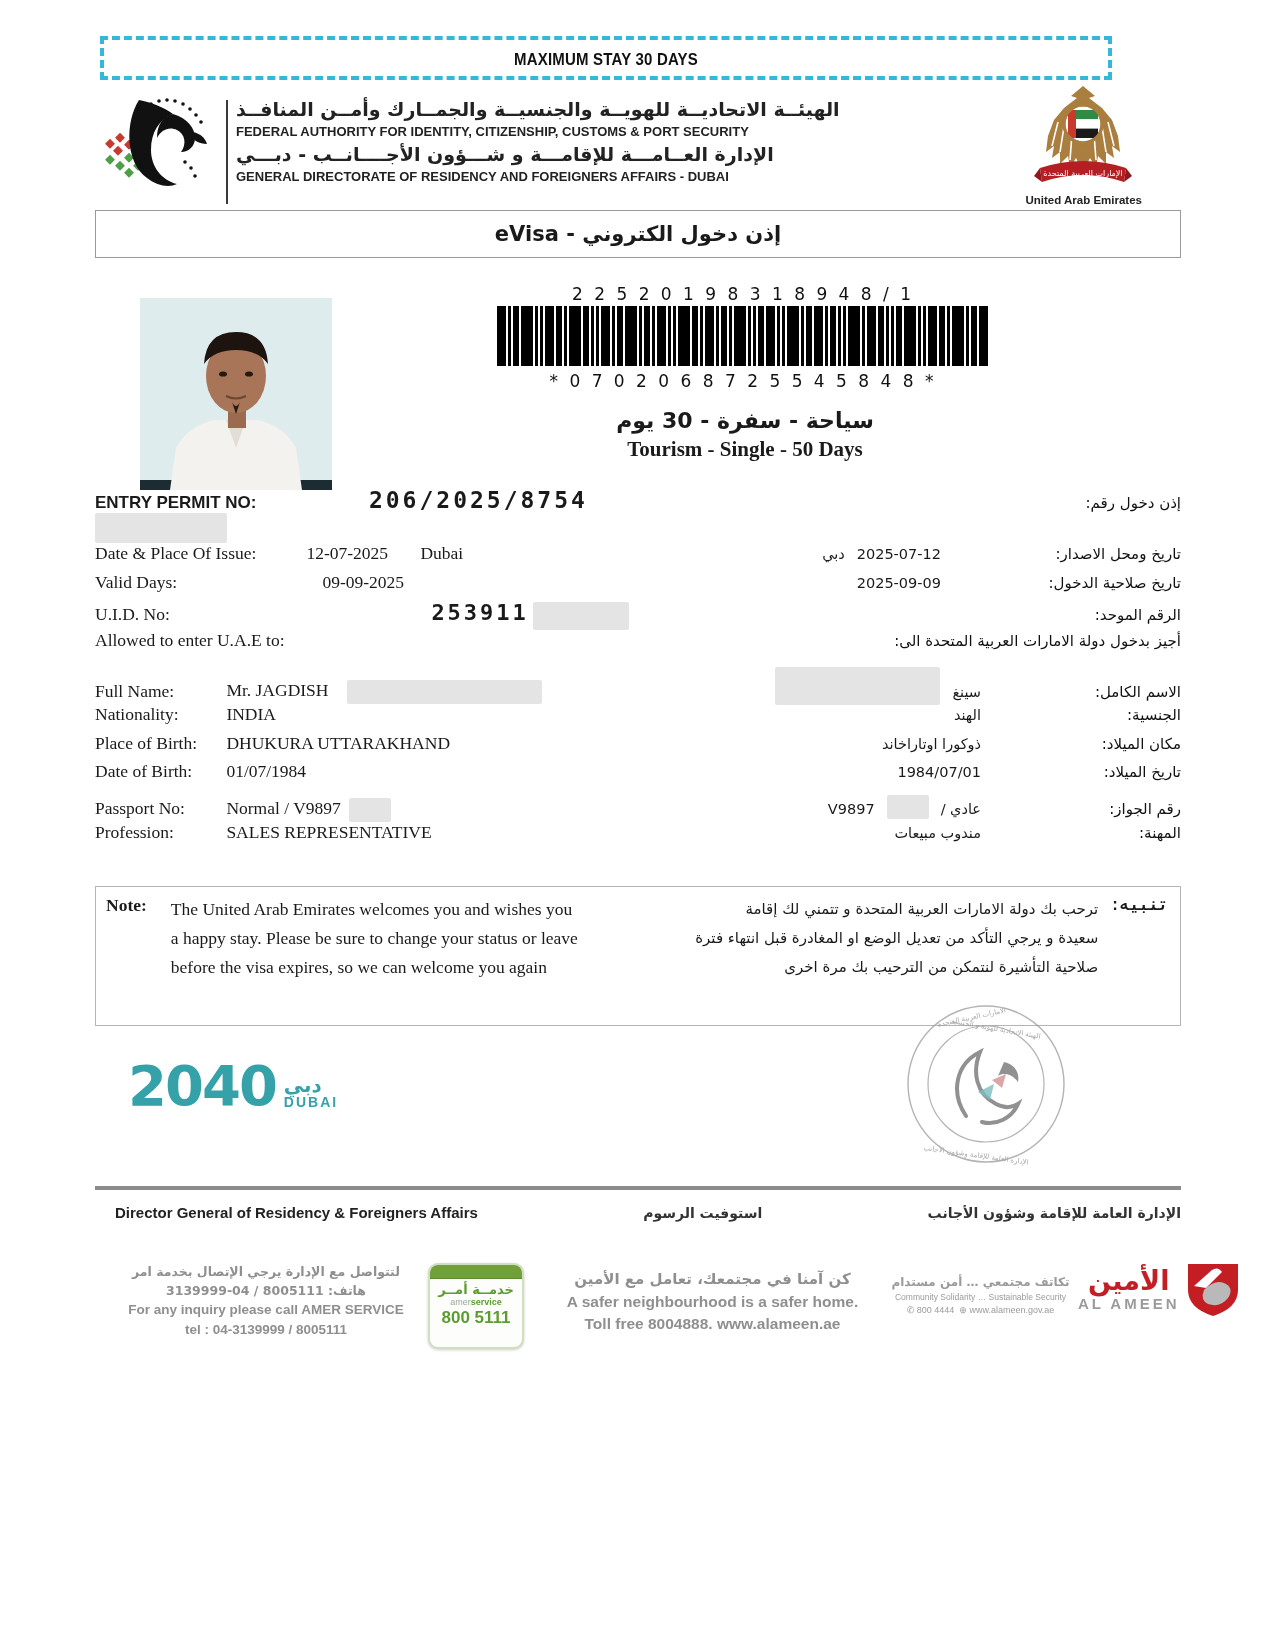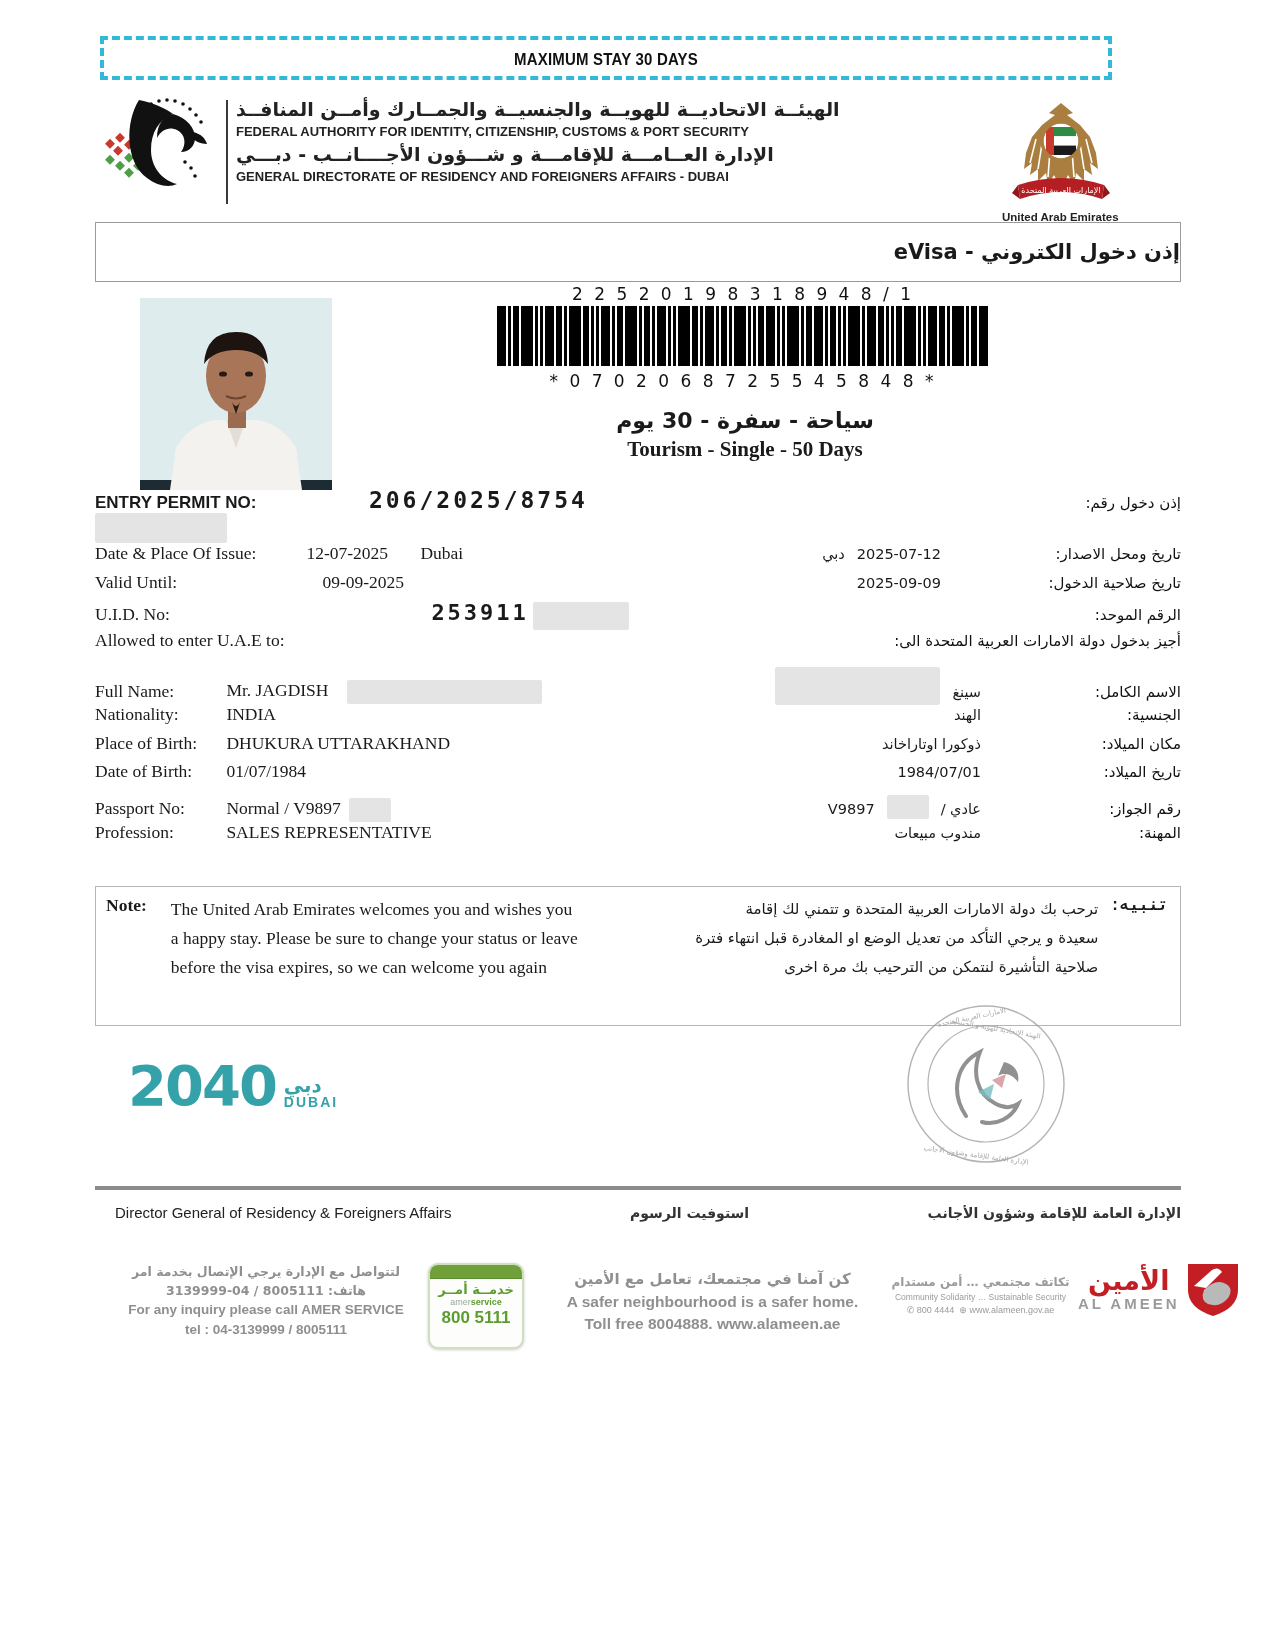--- a/index.html
+++ b/index.html
@@ -16,26 +16,26 @@
     border:4px dashed #35b7d9; display:flex; align-items:center; justify-content:center; }
   .banner span { font-family:"Liberation Sans", sans-serif; font-weight:700; font-size:15px;
     letter-spacing:.2px; color:#111; transform:scaleY(1.15); }
 
   
   .hdr-logo { position:absolute; left:95px; top:92px; }
   .hdr-divider { position:absolute; left:226px; top:100px; width:2px; height:104px; background:#3a3a3a; }
   .hdr-text { position:absolute; left:236px; top:96px; width:620px; }
   .hdr-text .a1 { font-size:19px; font-weight:700; color:#222; line-height:27px; direction:rtl; text-align:left; }
   .hdr-text .e1 { font-family:"Liberation Sans", sans-serif; font-weight:700; font-size:13px; color:#222; line-height:18px; }
-  .emblem { position:absolute; left:1002px; top:101px; width:140px; text-align:left; }
+  .emblem { position:absolute; left:1002px; top:84px; width:140px; text-align:right; }
   .emblem-caption { font-family:"Liberation Sans", sans-serif; font-weight:700; font-size:11.5px; color:#222; margin-top:2px; }
 
   
-  .titlebar { position:absolute; left:95px; top:222px; width:1086px; height:60px;
-    border:1.5px solid #9a9a9a; display:flex; align-items:center; justify-content:flex-end; }
+  .titlebar { position:absolute; left:95px; top:210px; width:1086px; height:48px;
+    border:1.5px solid #9a9a9a; display:flex; align-items:center; justify-content:center; }
   .titlebar span { font-weight:700; font-size:21px; direction:rtl; font-family:"DejaVu Sans", sans-serif; }
 
   
   .photo { position:absolute; left:140px; top:298px; width:192px; height:192px; }
 
   
   .bc-wrap { position:absolute; left:497px; top:284px; width:492px; text-align:center; }
   .bc-num { font-family:"DejaVu Sans", sans-serif; font-size:17px; letter-spacing:3px; color:#111; }
   .bc-bars { margin:2px 0 0 0; }
   .bc-num.bottom { margin-top:1px; }
@@ -75,21 +75,21 @@
   .d2040 .side { display:flex; flex-direction:column; align-items:flex-start; padding-bottom:4px; }
   .d2040 .side .ar-dubai { font-family:"DejaVu Sans", sans-serif; font-weight:700; font-size:20px; line-height:18px; }
   .d2040 .side .en-dubai { font-family:"Liberation Sans", sans-serif; font-weight:700; font-size:14px; letter-spacing:2px; }
 
   
   .stamp { position:absolute; left:900px; top:1000px; opacity:.75; }
 
   
   .rule { position:absolute; left:95px; top:1186px; width:1086px; height:4px; background:#8c8c8c; }
   .sig-row { position:absolute; left:95px; top:1204px; width:1086px; display:flex; align-items:baseline; }
-  .sig-left { font-family:"Liberation Sans", sans-serif; font-weight:400; font-size:15px; color:#222; margin-left:20px; }
+  .sig-left { font-family:"Liberation Sans", sans-serif; font-weight:700; font-size:15px; color:#222; margin-left:20px; }
   .sig-center { flex:1; text-align:center; font-family:"DejaVu Sans", sans-serif; font-size:14px; font-weight:700; color:#333; direction:rtl; }
   .sig-right { direction:rtl; font-family:"DejaVu Sans", sans-serif; font-size:14px; font-weight:700; color:#333; }
 
   .amer { position:absolute; left:118px; top:1262px; width:296px; text-align:center;
     color:#8f8f8f; font-family:"Liberation Sans", sans-serif; font-weight:700; }
   .amer .l-ar { font-family:"DejaVu Sans", sans-serif; font-size:12.5px; direction:rtl; line-height:19px; }
   .amer .l-en { font-size:13.5px; line-height:20px; }
 
   .badge { position:absolute; left:428px; top:1263px; width:96px; height:86px; background:#fdfdfb;
     border:2px solid #cfdfc0; border-radius:10px; box-shadow:0 1px 3px rgba(0,0,0,.2); overflow:hidden; text-align:center; }
@@ -302,21 +302,21 @@
         <span>12-07-2025</span>
         <span style="margin-left:28px;">Dubai</span></span>
       <span class="var">
           <span>دبي</span>
         <span class="gap40">2025-07-12</span>
         </span>
       <span class="lar">تاريخ ومحل الاصدار:</span>
     </div>
 
     <div class="drow">
-      <span><span class="len wider">Valid Until:</span>
+      <span><span class="len wider">Valid Days:</span>
         <span>09-09-2025</span></span>
       <span class="var">
           <span class="gap40">2025-09-09</span>
         </span>
       <span class="lar">تاريخ صلاحية الدخول:</span>
     </div>
 
     <div class="drow" style="min-height:30px;">
       <span><span class="len">U.I.D. No:</span>
         <span class="bignum" style="margin-left:205px;font-size:22px;">253911</span>

